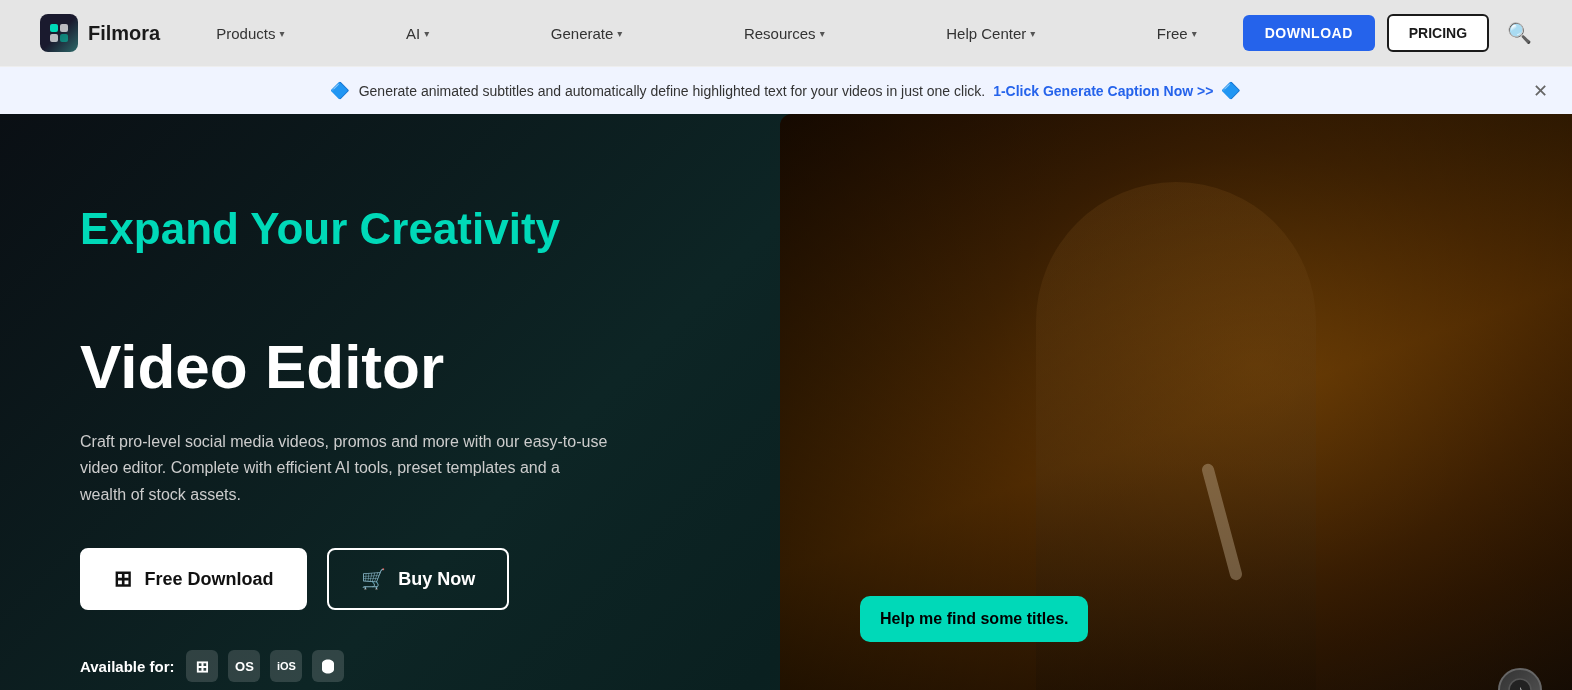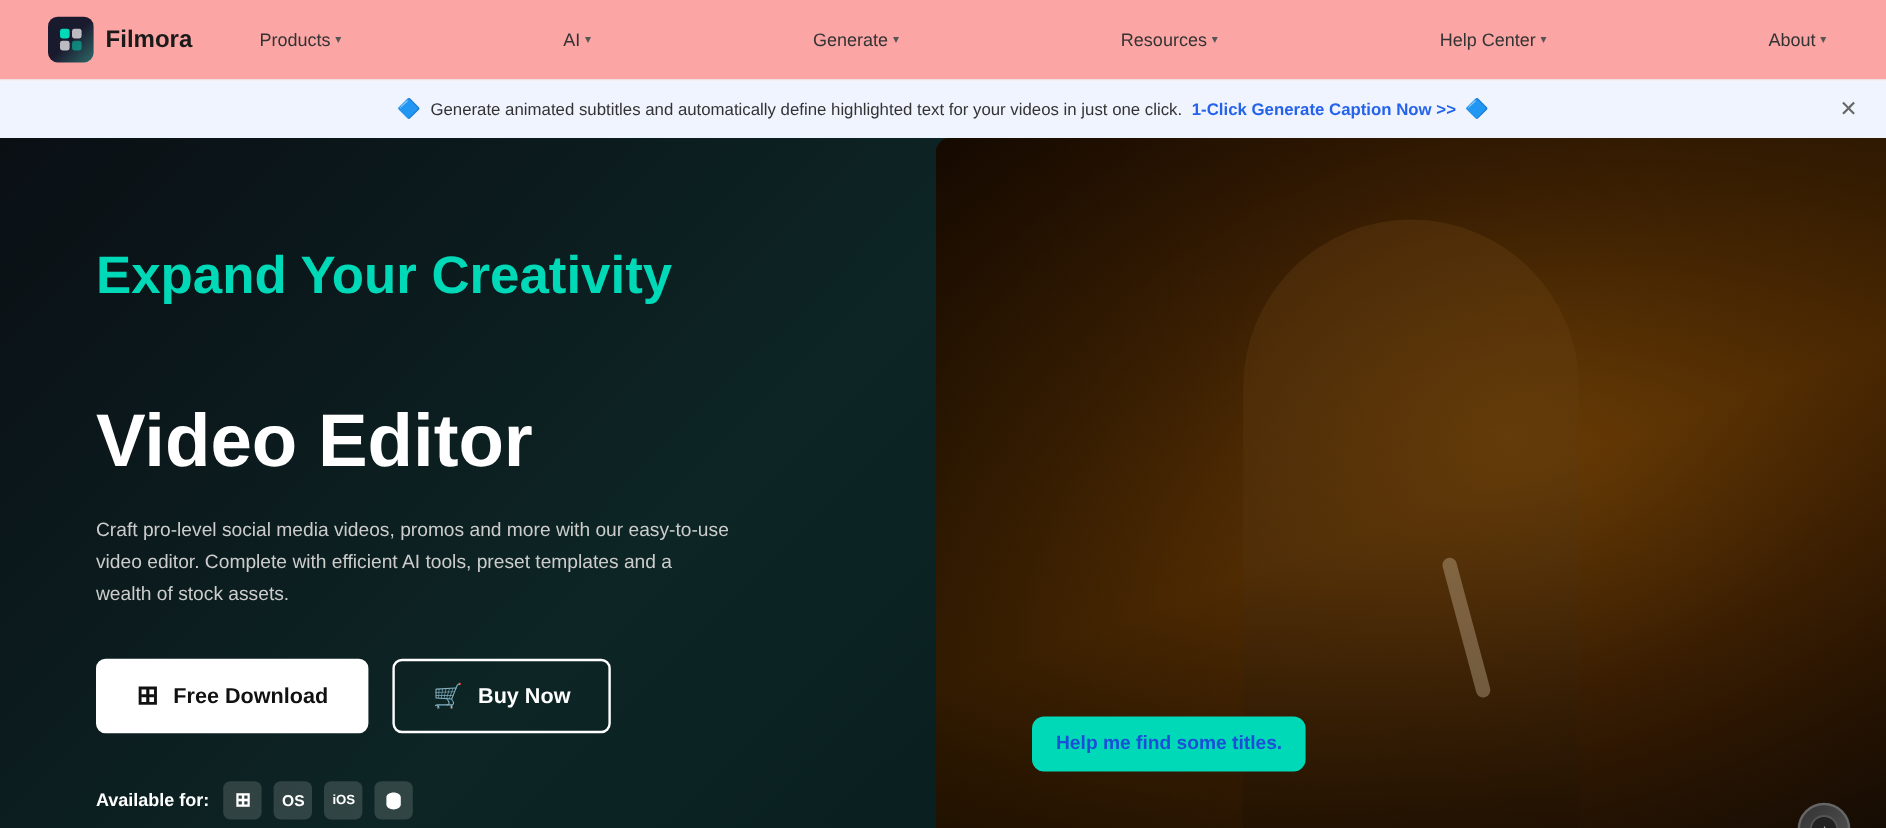--- a/index.html
+++ b/index.html
@@ -2,21 +2,21 @@
 <html><head>
   <meta charset="utf-8">
   <style>
     * { margin: 0; padding: 0; box-sizing: border-box; }
     body { font-family: -apple-system, BlinkMacSystemFont, 'Segoe UI', sans-serif; width: 1572px; overflow-x: hidden; }
 
     
     nav {
       display: flex; align-items: center;
       height: 67px; padding: 0 40px;
-      background: #fca5a5;
+      background: #e5e5e5;
       border-bottom: 1px solid #eee;
       gap: 36px;
     }
     .nav-logo { display: flex; align-items: center; gap: 10px; text-decoration: none; }
     .nav-logo-icon {
       width: 38px; height: 38px; border-radius: 8px;
       background: linear-gradient(135deg, #1a1a2e 50%, #2d6a6a 100%);
       display: flex; align-items: center; justify-content: center;
       font-size: 18px;
     }
@@ -141,21 +141,21 @@
       font-size: 22px; flex-shrink: 0;
     }
     .chat-bubble-ai {
       background: rgba(30,40,60,0.92);
       color: #fff; font-size: 16px; font-weight: 500;
       padding: 16px 20px; border-radius: 12px;
       max-width: 320px; line-height: 1.5;
     }
     .chat-bubble-user {
       background: #00d9b8;
-      color: #1d4ed8; font-size: 16px; font-weight: 600;
+      color: #000000; font-size: 16px; font-weight: 600;
       padding: 14px 20px; border-radius: 10px;
       align-self: flex-end; margin-left: auto;
       max-width: 280px;
     }
     .user-avatar {
       width: 44px; height: 44px; border-radius: 50%;
       background: linear-gradient(135deg, #333, #555);
       border: 2px solid #666;
       display: flex; align-items: center; justify-content: center;
       font-size: 20px; flex-shrink: 0;
@@ -193,25 +193,30 @@
     </div>
     <div class="nav-link">
       <span>Resources</span>
       <span class="chevron">▾</span>
     </div>
     <div class="nav-link">
       <span>Help Center</span>
       <span class="chevron">▾</span>
     </div>
     <div class="nav-link">
-      <span>About</span>
-      <span class="chevron">▾</span>
-    </div>
-  </div>
-
+      <span>Free</span>
+      <span class="chevron">▾</span>
+    </div>
+  </div>
+
+  <div class="nav-actions">
+    <button class="btn-download">DOWNLOAD</button>
+    <button class="btn-pricing">PRICING</button>
+    <span class="search-icon">🔍</span>
+  </div>
 </nav>
 
 <div class="banner">
   <span class="banner-icon">🔷</span>
   <span>Generate animated subtitles and automatically define highlighted text for your videos in just one click.</span>
   <a class="banner-link" href="#">1-Click Generate Caption Now &gt;&gt;</a>
   <span class="banner-icon">🔷</span>
   <span class="banner-close">✕</span>
 </div>
 

